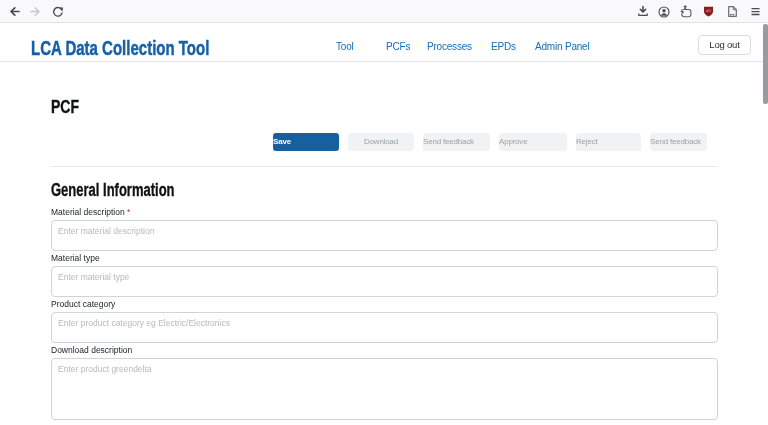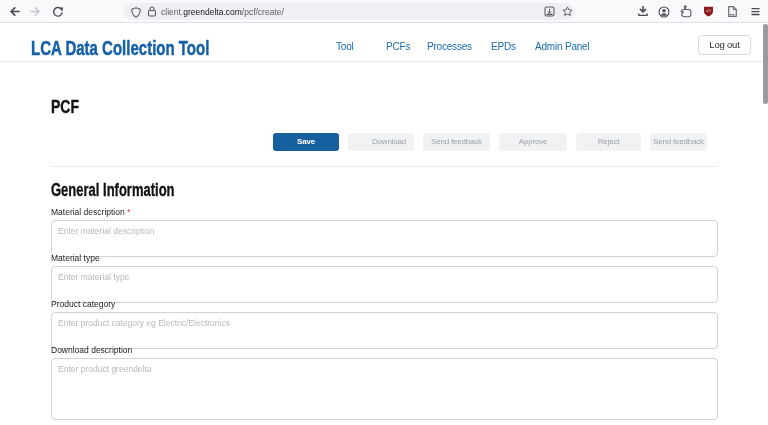--- a/index.html
+++ b/index.html
@@ -19,33 +19,33 @@
   #title { position:absolute; left:31px; top:13px; font-size:15px; font-weight:bold;
     color:#1660a8; -webkit-text-stroke:0.35px #1660a8; line-height:1; transform:scale(1.0,1.38); transform-origin:0 0; white-space:nowrap; }
   .nav { position:absolute; top:18px; font-size:10px; letter-spacing:-0.2px; color:#1b6cb1; line-height:1; }
   #logout { position:absolute; left:698px; top:11px; width:53px; height:20px;
     border:1px solid #d8dbde; border-radius:4px; background:#fff;
     font-size:9.5px; letter-spacing:-0.2px; font-weight:normal; color:#2b2f33; text-align:center; line-height:18px; }
   
   #pcf { position:absolute; left:51px; top:97px; font-size:14px; font-weight:bold; color:#101214; -webkit-text-stroke:0.3px #101214;
     line-height:1; transform:scale(1.0,1.3); transform-origin:0 0; }
   .btn { position:absolute; top:133px; height:18px; border-radius:3px; font-size:8px; letter-spacing:-0.2px;
-    text-align:center; line-height:18px; color:#9ba1a8; background:#f1f2f4; }
+    text-align:left; line-height:18px; color:#9ba1a8; background:#f1f2f4; }
   #b-save { left:273px; width:66px; background:#17609f; color:#fff; font-weight:bold; }
   #b-dl   { left:348px; width:66px;padding-left:16px; }
   #b-sr   { left:423px; width:67px; }
   #b-ap   { left:499px; width:68px; }
   #b-rj   { left:576px; width:65px; }
   #b-sf   { left:650px; width:57px; }
   #sep { position:absolute; left:50px; top:166px; width:668px; height:1px; background:#e9eaec; }
   #gi { position:absolute; left:51px; top:180px; font-size:13px; font-weight:bold; color:#101214; -webkit-text-stroke:0.25px #101214;
     line-height:1; transform:scale(1.0,1.45); transform-origin:0 0; }
   .lbl { position:absolute; left:51px; font-size:8.5px; color:#212529; line-height:1; }
   .lbl i { color:#c03030; font-style:normal; }
-  .inp { position:absolute; left:51px; width:667px; height:37px; border:1px solid #cfd4da;
+  .inp { position:absolute; left:51px; width:667px; height:31px; border:1px solid #cfd4da;
     border-radius:4px; background:#fff; }
   .ph { position:absolute; left:6px; top:6px; font-size:8.5px; color:#b4bac0; line-height:1; white-space:nowrap; }
   
   #sb { position:absolute; left:763px; top:24px; width:5px; height:80px; background:#999b9e; border-radius:2px; }
 </style>
 </head>
 <body>
 
 <div id="chrome">
 
@@ -54,42 +54,20 @@
   </svg>
 
   <svg style="left:30px;top:6px" width="11" height="11" viewBox="0 0 11 11">
     <path d="M1 5.5 H8 M5.2 1.8 L9 5.5 L5.2 9.2" stroke="#c3c7cc" stroke-width="1.5" fill="none" stroke-linecap="round" stroke-linejoin="round"></path>
   </svg>
 
   <svg style="left:52px;top:6px" width="12" height="12" viewBox="0 0 12 12">
     <path d="M9.8 3.9 A4.3 4.3 0 1 0 10.1 6.9" stroke="#4a4a52" stroke-width="1.4" fill="none" stroke-linecap="round"></path>
     <path d="M7.3 1.2 L11 1.6 L10.3 5.2 Z" fill="#4a4a52"></path>
   </svg>
-  <div id="urlbar">
-
-    <svg style="left:7px;top:3.5px" width="10" height="11" viewBox="0 0 10 11">
-      <path d="M5 0.7 L9.2 2.2 C9.2 6.2 7.8 8.8 5 10.2 C2.2 8.8 0.8 6.2 0.8 2.2 Z" stroke="#5b5b66" stroke-width="1.1" fill="none" stroke-linejoin="round"></path>
-    </svg>
-
-    <svg style="left:23px;top:3px" width="10" height="11" viewBox="0 0 10 11">
-      <rect x="1.5" y="4.5" width="7" height="5.5" rx="1.2" stroke="#5b5b66" stroke-width="1.1" fill="none"></rect>
-      <path d="M3 4.5 V3 A2 2 0 0 1 7 3 V4.5" stroke="#5b5b66" stroke-width="1.1" fill="none"></path>
-    </svg>
-    <div id="urltext">client.<b>greendelta.com</b>/pcf/create/</div>
-
-    <svg style="left:420px;top:3px" width="11" height="11" viewBox="0 0 11 11">
-      <rect x="1" y="1" width="9" height="9" rx="1.5" stroke="#5b5b66" stroke-width="1.1" fill="none"></rect>
-      <path d="M5.5 3 V7 M3.8 5.5 L5.5 7.2 L7.2 5.5" stroke="#5b5b66" stroke-width="1" fill="none"></path>
-      <path d="M2.5 8.4 H8.5" stroke="#5b5b66" stroke-width="1.4"></path>
-    </svg>
-
-    <svg style="left:438px;top:3px" width="11" height="11" viewBox="0 0 11 11">
-      <path d="M5.5 0.9 L6.9 3.8 L10 4.2 L7.7 6.4 L8.3 9.5 L5.5 8 L2.7 9.5 L3.3 6.4 L1 4.2 L4.1 3.8 Z" stroke="#5b5b66" stroke-width="1" fill="none" stroke-linejoin="round"></path>
-    </svg>
-  </div>
 
   <svg style="left:637px;top:5px" width="12" height="13" viewBox="0 0 12 13">
     <path d="M6 1.6 V6.6 M3.4 4.4 L6 7 L8.6 4.4" stroke="#4a4a52" stroke-width="1.6" fill="none" stroke-linecap="round" stroke-linejoin="round"></path>
     <path d="M1.8 8.9 V10.3 H10.2 V8.9" stroke="#4a4a52" stroke-width="1.3" fill="none" stroke-linecap="round" stroke-linejoin="round"></path>
   </svg>
 
   <svg style="left:658px;top:6px" width="12" height="12" viewBox="0 0 12 12">
     <circle cx="6" cy="6" r="5" stroke="#4a4a52" stroke-width="1.1" fill="none"></circle>
     <circle cx="6" cy="4.7" r="1.7" fill="#4a4a52"></circle>
     <path d="M2.8 9.8 C3.4 8.1 4.6 7.3 6 7.3 C7.4 7.3 8.6 8.1 9.2 9.8 Z" fill="#4a4a52"></path>

